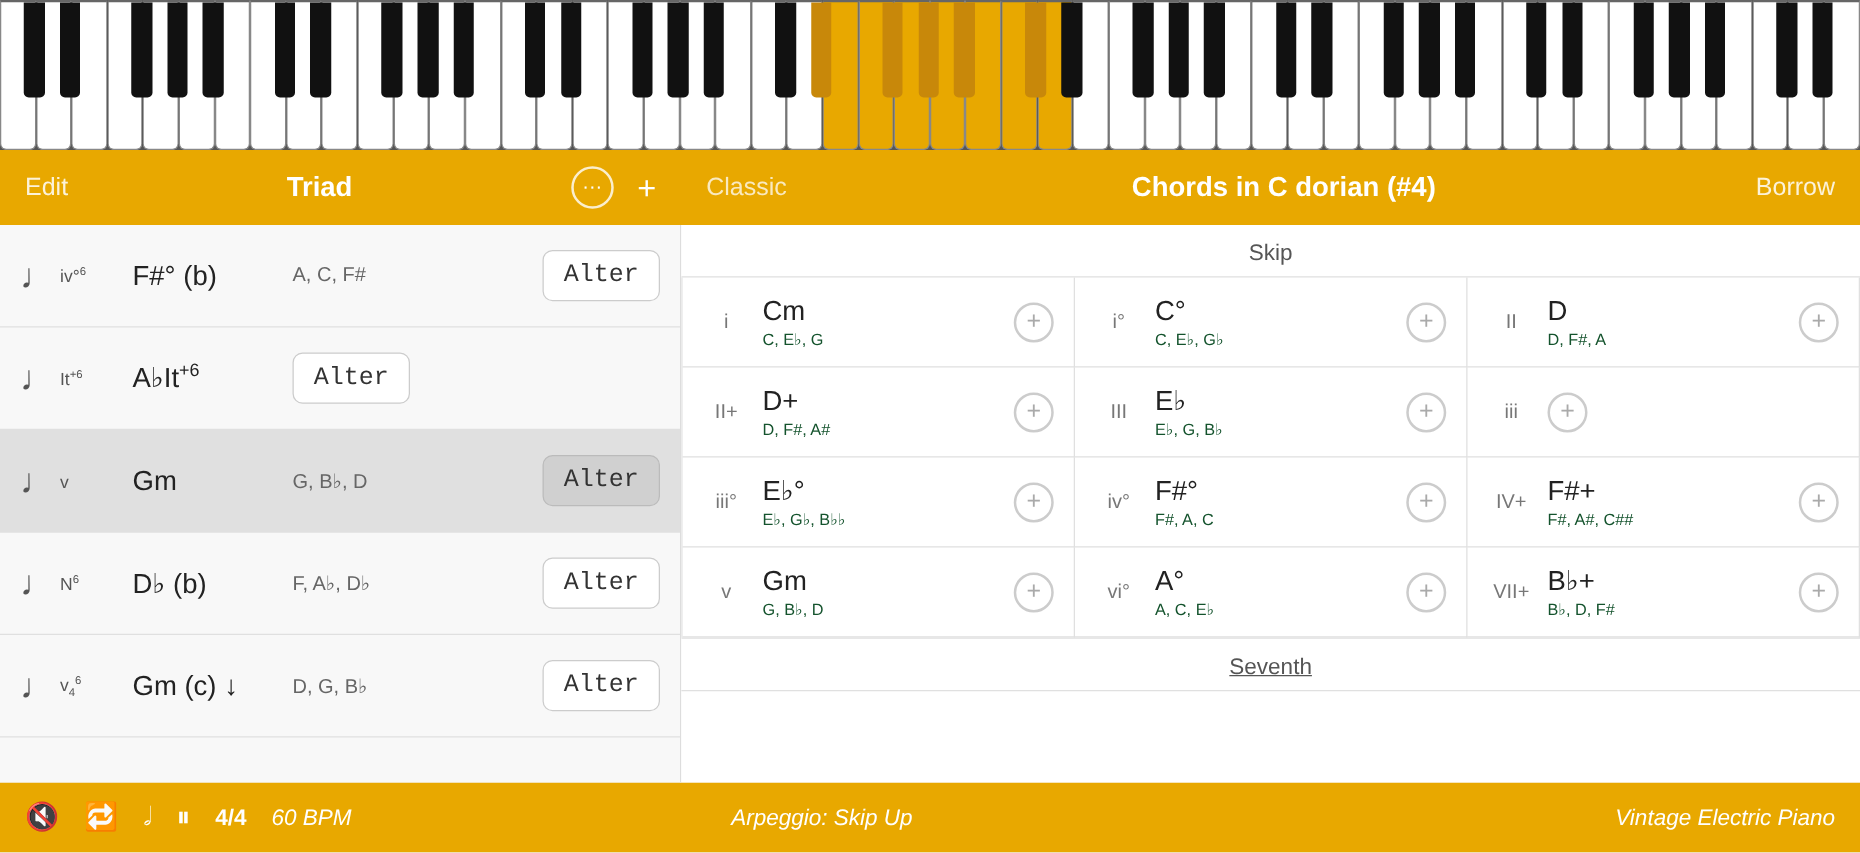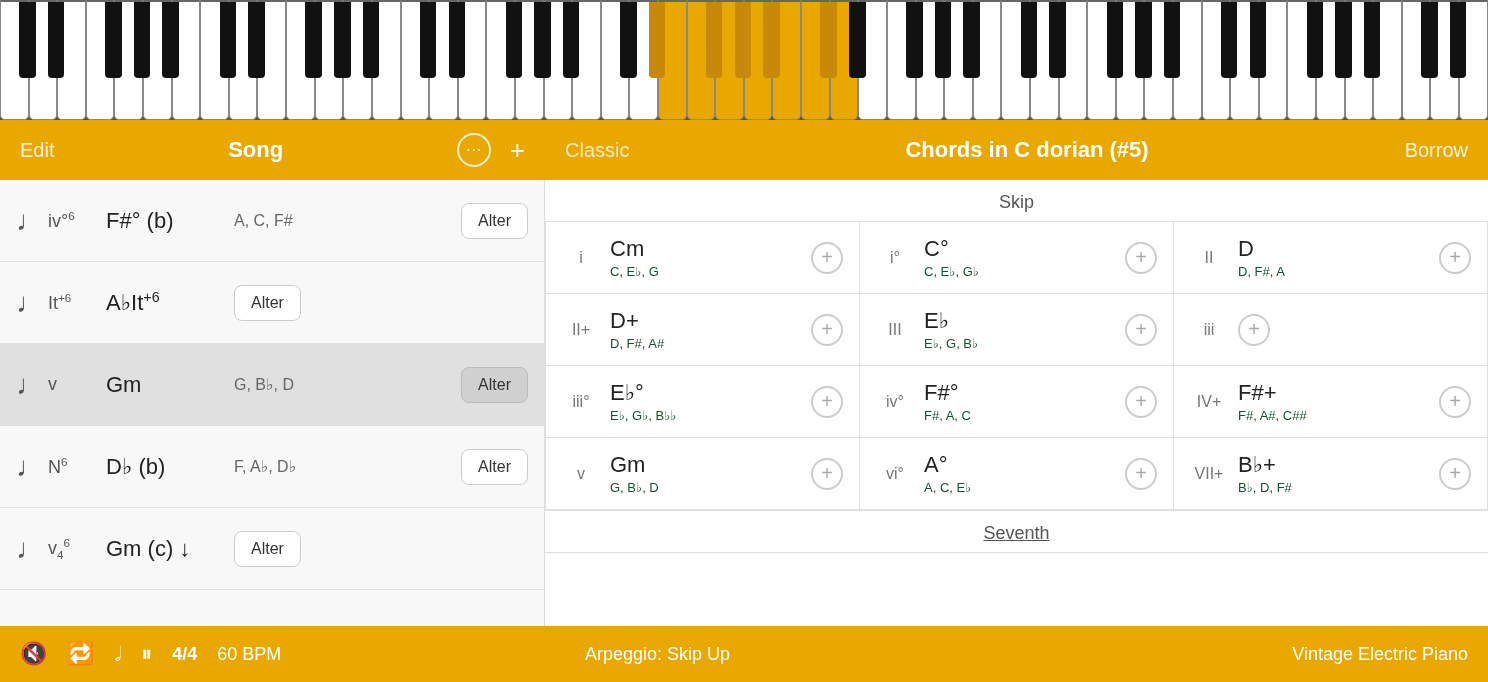--- a/index.html
+++ b/index.html
@@ -119,21 +119,21 @@
     }
 
     .note-icon {
       font-size: 28px;
       color: #555;
       width: 24px;
       text-align: center;
     }
 
     .chord-numeral {
-      font-size: 18px;
+      font-size: 14px;
       color: #555;
       width: 50px;
       text-align: left;
     }
 
     .chord-name {
       font-size: 22px;
       font-weight: 500;
       color: #222;
       width: 120px;
@@ -143,23 +143,24 @@
       font-size: 16px;
       color: #666;
       flex: 1;
     }
 
     .alter-btn {
       padding: 8px 16px;
       background: white;
       border: 1px solid #ccc;
       border-radius: 8px;
-      font-size: 16px;
+      font-size: 20px;
       color: #333;
       cursor: pointer;
+      font-family: Liberation Mono, monospace;
     }
 
     .chord-row.selected .alter-btn {
       background: #d0d0d0;
       border-color: #bbb;
     }
 
     
     .right-panel {
       flex: 1;
@@ -253,20 +254,21 @@
       padding-left: 20px;
     }
 
     .bottom-icon {
       font-size: 22px;
       cursor: pointer;
     }
 
     .bottom-text {
       font-size: 18px;
+      font-style: italic;
     }
 
     .bottom-time-sig {
       font-size: 18px;
       font-weight: 600;
     }
 
     
     .piano-wrapper {
       width: 100%;
@@ -422,27 +424,27 @@
           </div>
           <div style="flex: 1 1 0%; background: white; border-width: 2px 1px 1px; border-style: solid; border-color: rgb(102, 102, 102) rgb(136, 136, 136) rgb(136, 136, 136); border-image: initial; border-radius: 0px 0px 5px 5px; position: relative; height: 120px;"></div>
         </div>
     </div>
   </div>
 </div>
 
 <div class="toolbar">
   <div class="toolbar-left">
     <span class="toolbar-edit">Edit</span>
-    <span class="toolbar-song">Song</span>
+    <span class="toolbar-song">Triad</span>
     <div class="toolbar-ellipsis">···</div>
     <span class="toolbar-plus">+</span>
   </div>
   <div class="toolbar-right">
     <span class="toolbar-classic">Classic</span>
-    <span class="toolbar-chords-title">Chords in C dorian (#5)</span>
+    <span class="toolbar-chords-title">Chords in C dorian (#4)</span>
     <span class="toolbar-borrow">Borrow</span>
   </div>
 </div>
 
 <div class="main-content">
 
   <div class="left-panel">
 
     <div class="chord-row">
       <span class="note-icon">♩</span>
@@ -472,20 +474,21 @@
       <span class="chord-numeral">N<sup>6</sup></span>
       <span class="chord-name">D♭ (b)</span>
       <span class="chord-notes">F, A♭, D♭</span>
       <button class="alter-btn">Alter</button>
     </div>
 
     <div class="chord-row">
       <span class="note-icon">♩</span>
       <span class="chord-numeral">v<sub>4</sub><sup>6</sup></span>
       <span class="chord-name">Gm (c) ↓</span>
+      <span class="chord-notes">D, G, B♭</span>
       <button class="alter-btn">Alter</button>
     </div>
   </div>
 
   <div class="right-panel">
     <div class="section-header">Skip</div>
     <div class="chord-grid">
 
       <div class="chord-cell">
         <span class="cell-numeral">i</span>

